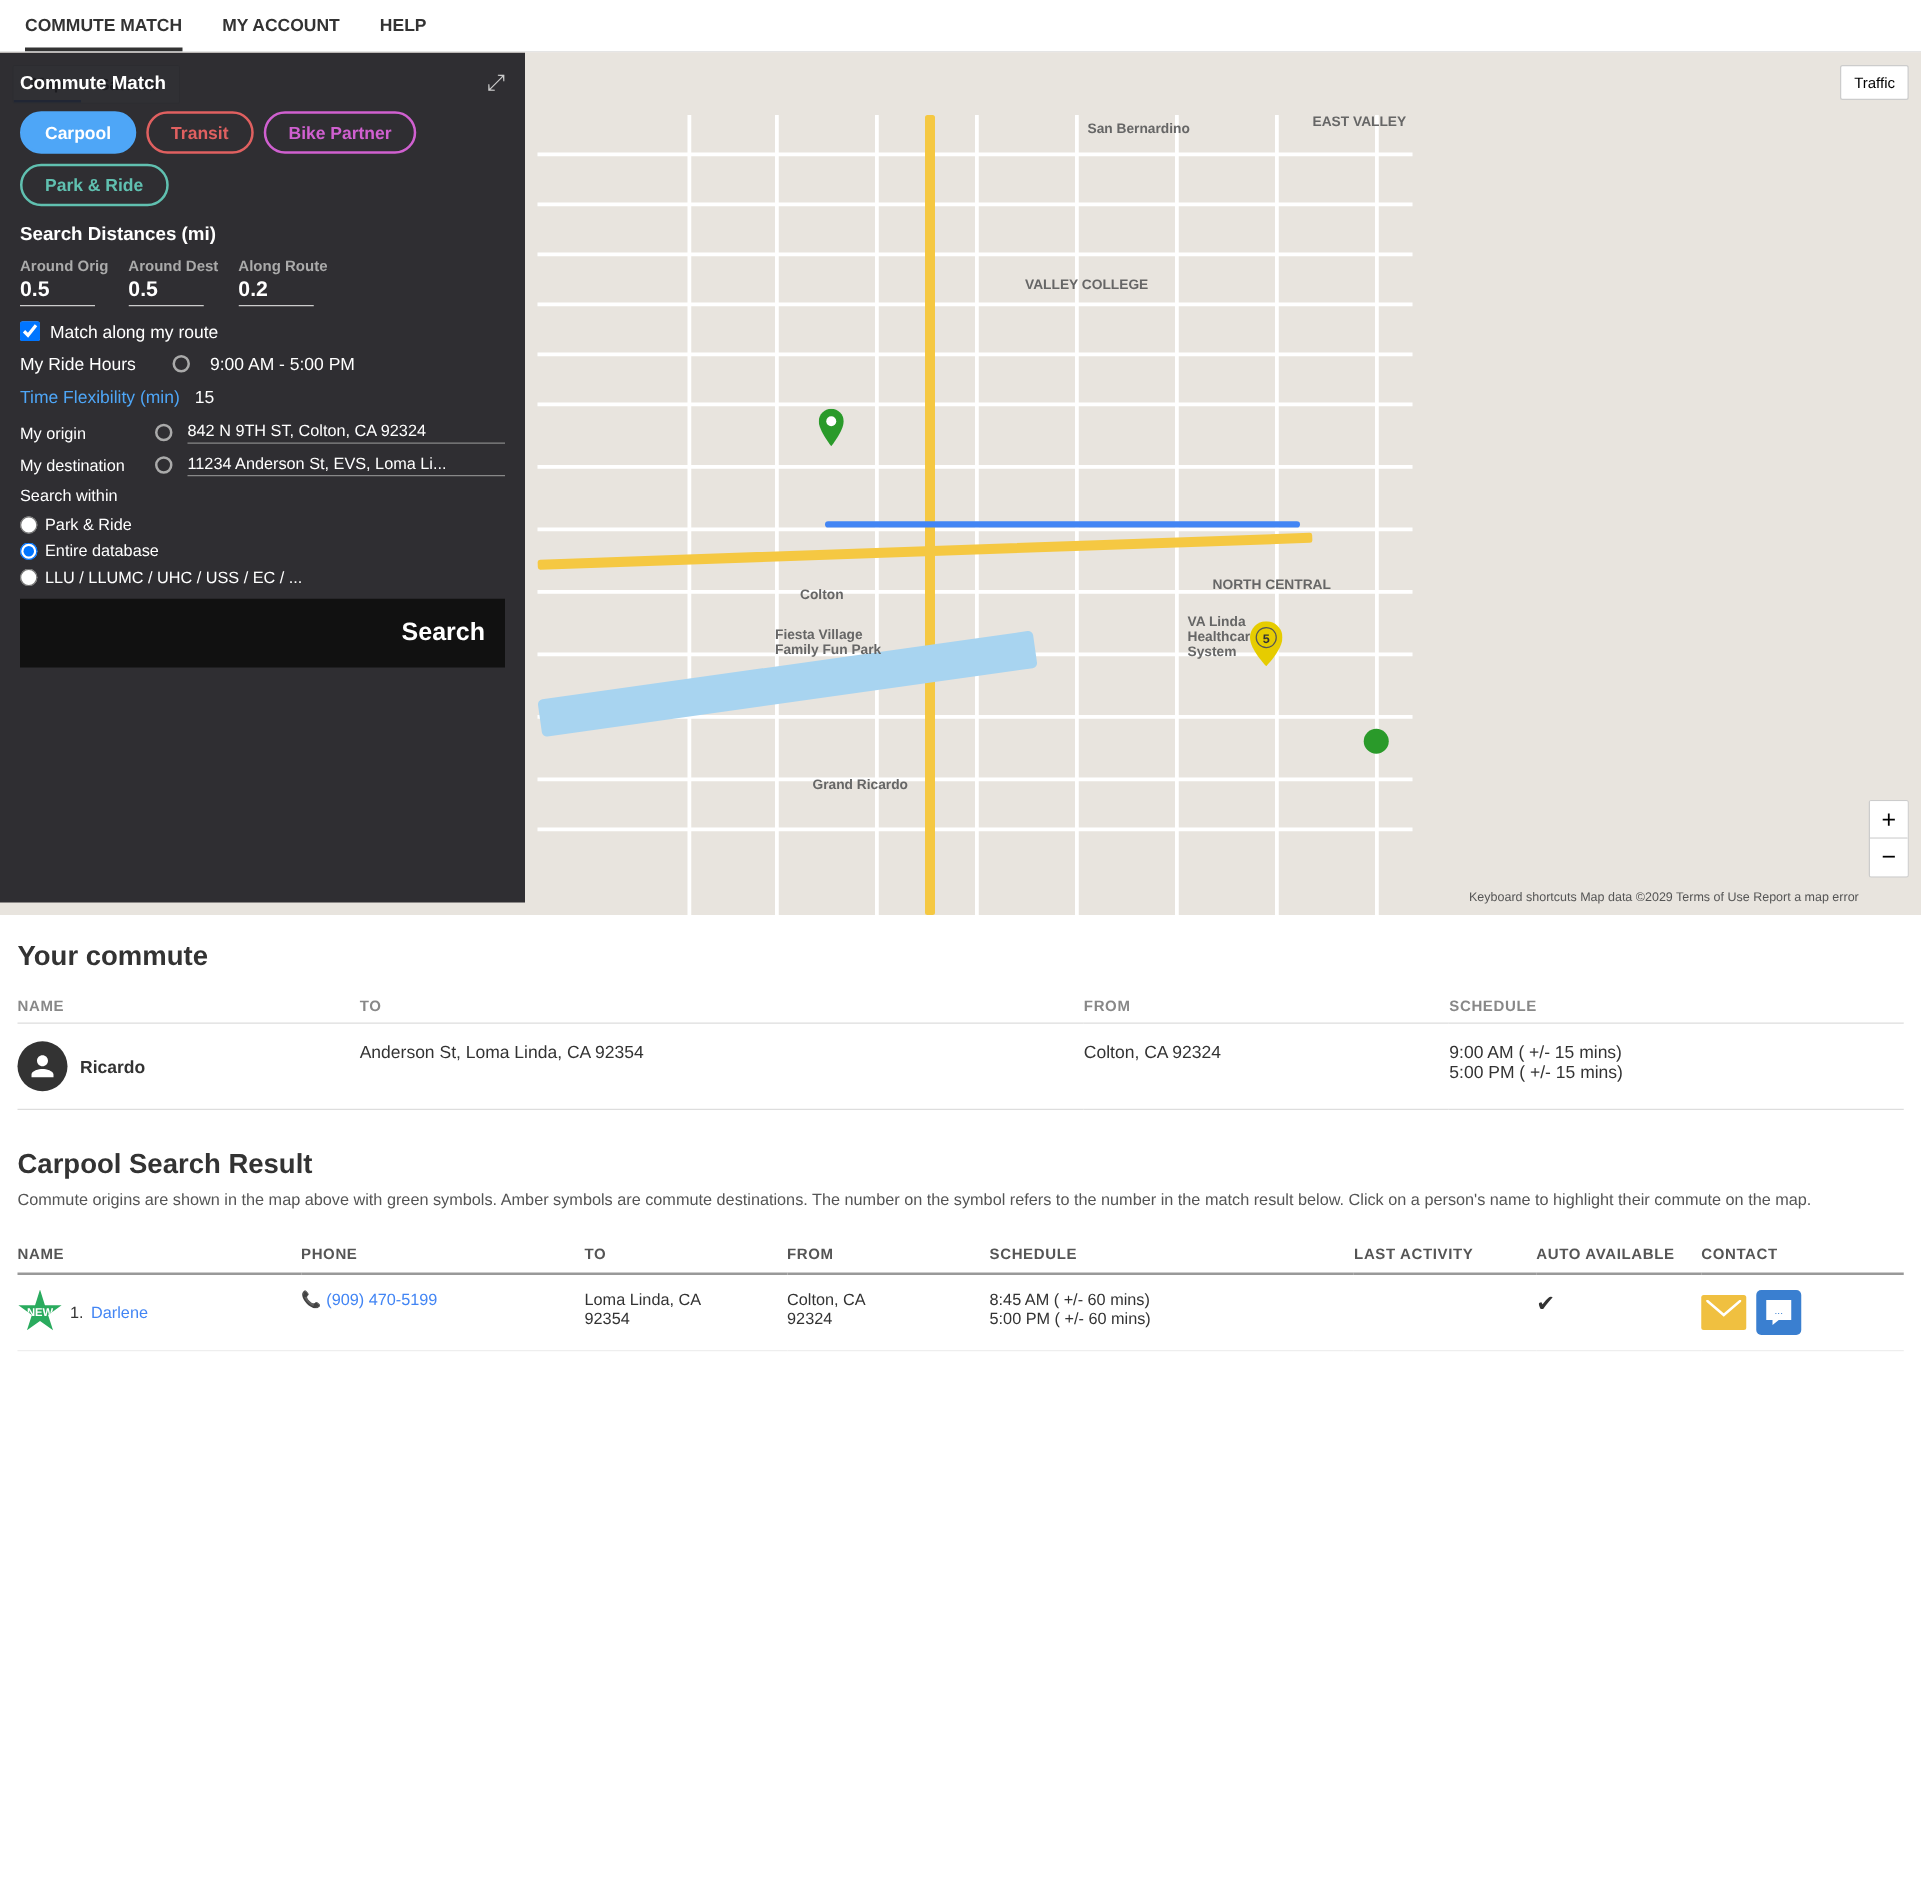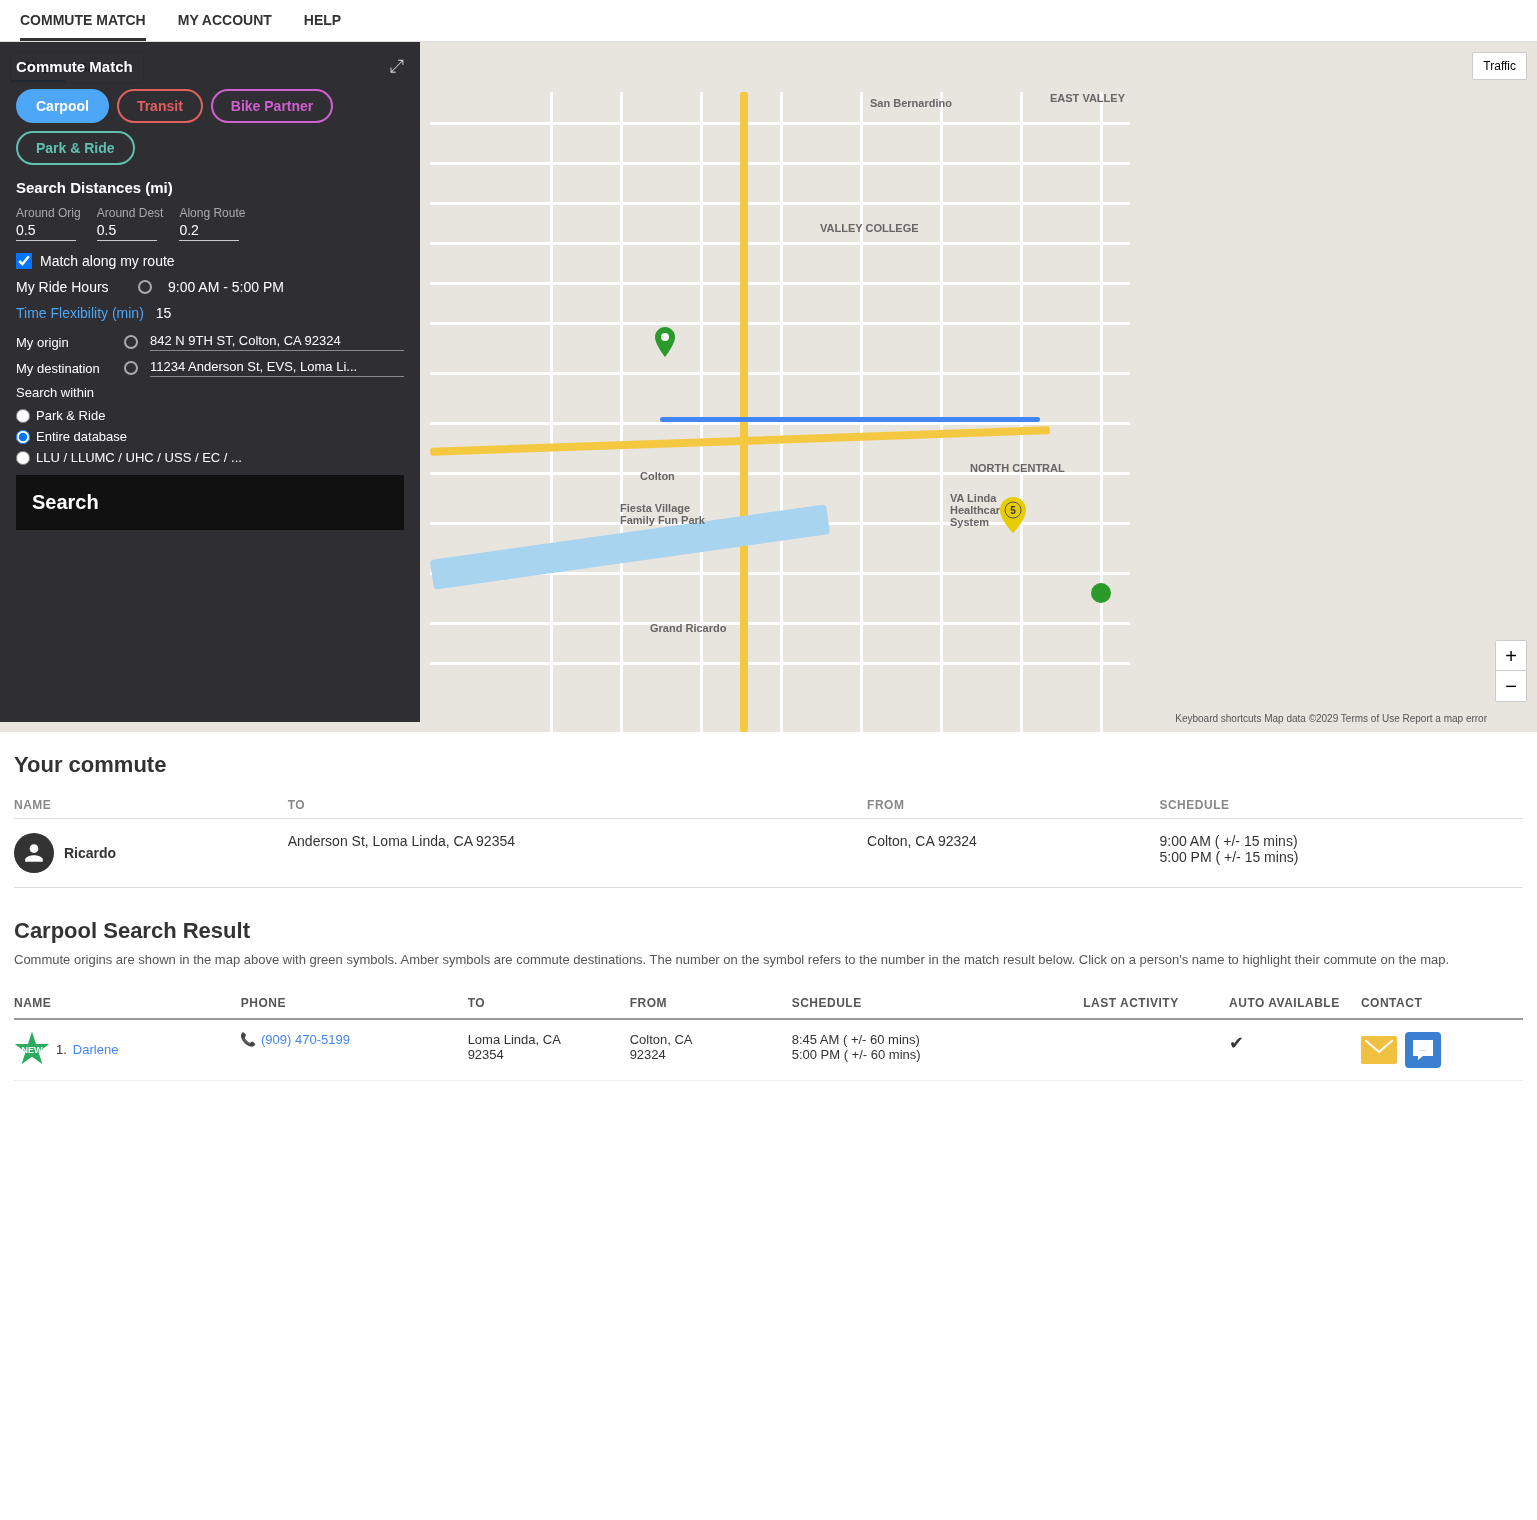--- a/index.html
+++ b/index.html
@@ -181,27 +181,28 @@
     .distances-row {
       display: flex;
       gap: 16px;
       margin-bottom: 12px;
       align-items: flex-end;
     }
     .dist-group {
       display: flex;
       flex-direction: column;
       gap: 2px;
+      font-weight: bold;
     }
     .dist-label {
       font-size: 12px;
       color: #aaa;
     }
     .dist-value {
-      font-size: 14px;
+      font-size: 17px;
       color: #fff;
       border-bottom: 1px solid #ccc;
       width: 60px;
       padding-bottom: 2px;
     }
 
     
     .checkbox-row {
       display: flex;
       align-items: center;
@@ -296,21 +297,21 @@
     .search-btn {
       display: block;
       width: 100%;
       padding: 16px;
       background: #111;
       color: #fff;
       font-size: 20px;
       font-weight: bold;
       border: none;
       cursor: pointer;
-      text-align: left;
+      text-align: right;
       margin-top: 10px;
     }
 
     
     .map-pin {
       position: absolute;
       z-index: 15;
     }
 
     

